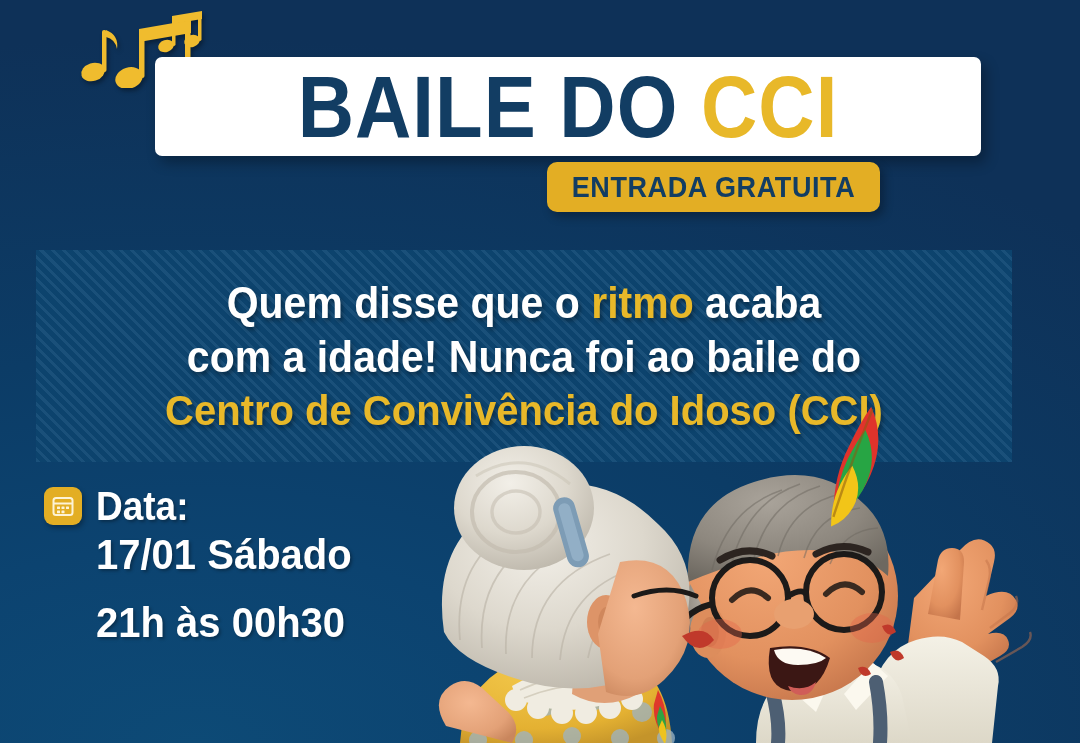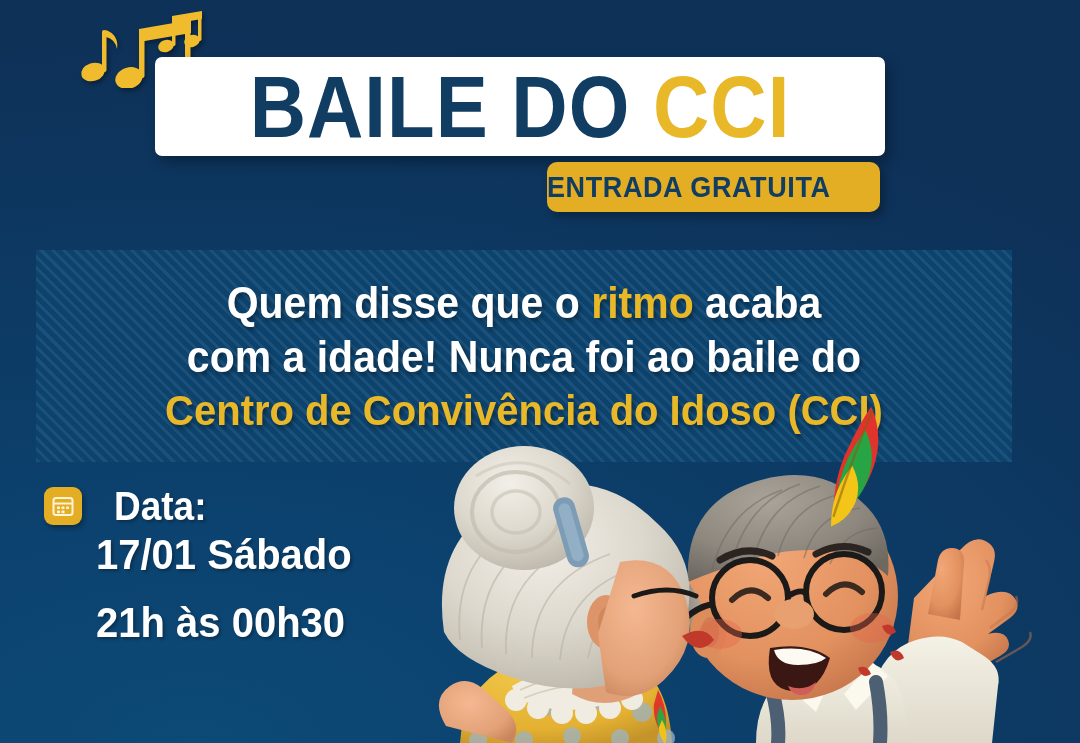--- a/index.html
+++ b/index.html
@@ -24,21 +24,21 @@
   .notes {
     position:absolute; left:74px; top:8px;
     width:130px; height:80px;
     color:#f0bc2e;
     filter:drop-shadow(2px 3px 2px rgba(0,0,0,.35));
   }
 
   
   .title-card {
     position:absolute; left:155px; top:57px;
-    width:730px; height:99px;
+    width:826px; height:99px;
     background:#ffffff;
     border-radius:7px;
     box-shadow:5px 7px 13px rgba(0,0,0,.30);
     display:flex; align-items:center; justify-content:center;
     overflow:hidden;
   }
   .title-text {
     font-size:78px;
     font-weight:bold;
     letter-spacing:1px;
@@ -49,21 +49,21 @@
   .title-main { color:#123d63; }
   .title-accent { color:#e8b829; }
 
   
   .badge {
     position:absolute; left:547px; top:162px;
     width:333px; height:50px;
     background:#e3ae24;
     border-radius:10px;
     box-shadow:4px 5px 10px rgba(0,0,0,.30);
-    display:flex; align-items:center; justify-content:flex-start;
+    display:flex; align-items:center; justify-content:center;
   }
   .badge-text {
     color:#123d63;
     font-size:27px;
     font-weight:bold;
     letter-spacing:.6px;
     white-space:nowrap;
     transform:scaleY(1.08);
   }
 
@@ -96,21 +96,21 @@
   .headline-line.gold { color:#e8b829; font-size:40px; }
 
   
   .info-block {
     position:absolute; left:44px; top:487px;
     width:460px;
     z-index:6;
   }
   .info-row { margin-bottom:26px; }
   .info-head {
-    display:flex; align-items:center; gap:32px;
+    display:flex; align-items:center; gap:14px;
   }
   .info-icon {
     width:38px; height:38px; flex:0 0 38px;
     background:#e3ae24;
     border-radius:9px;
     display:flex; align-items:center; justify-content:center;
     box-shadow:2px 3px 5px rgba(0,0,0,.30);
   }
   .info-label {
     color:#ffffff;

